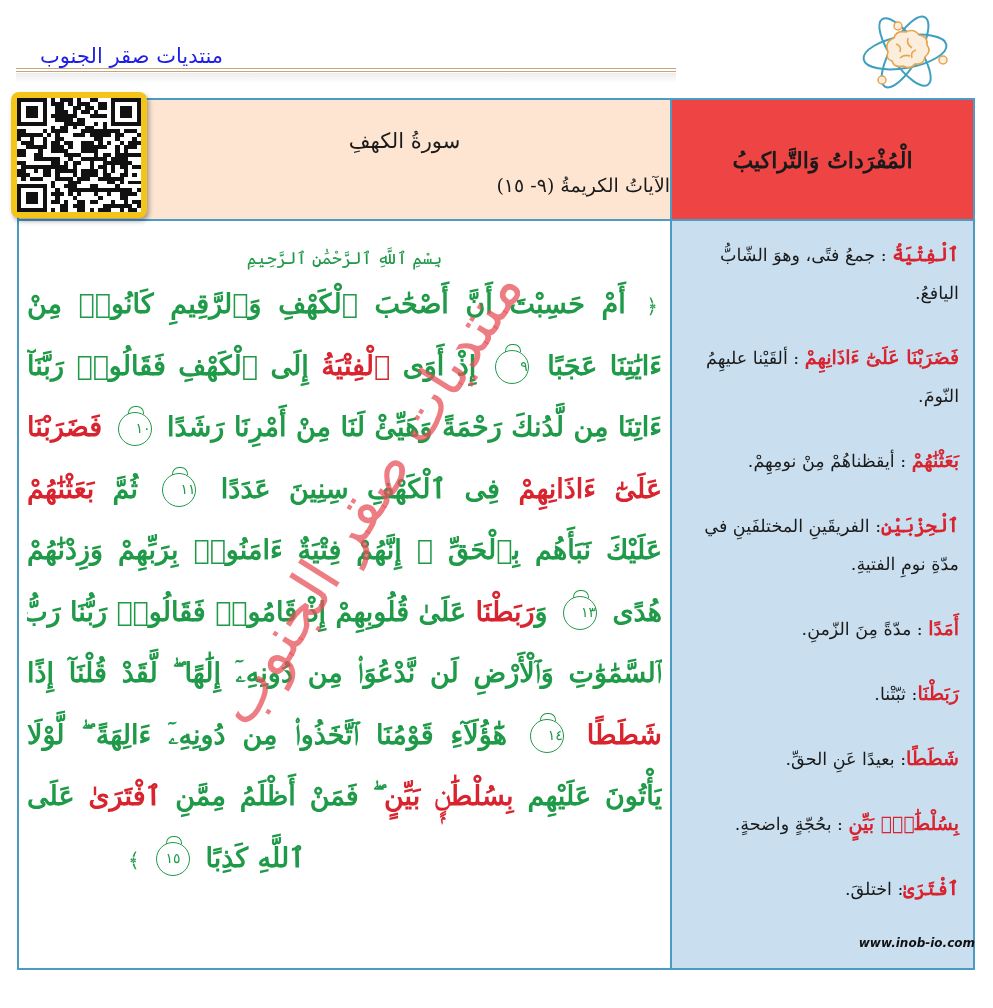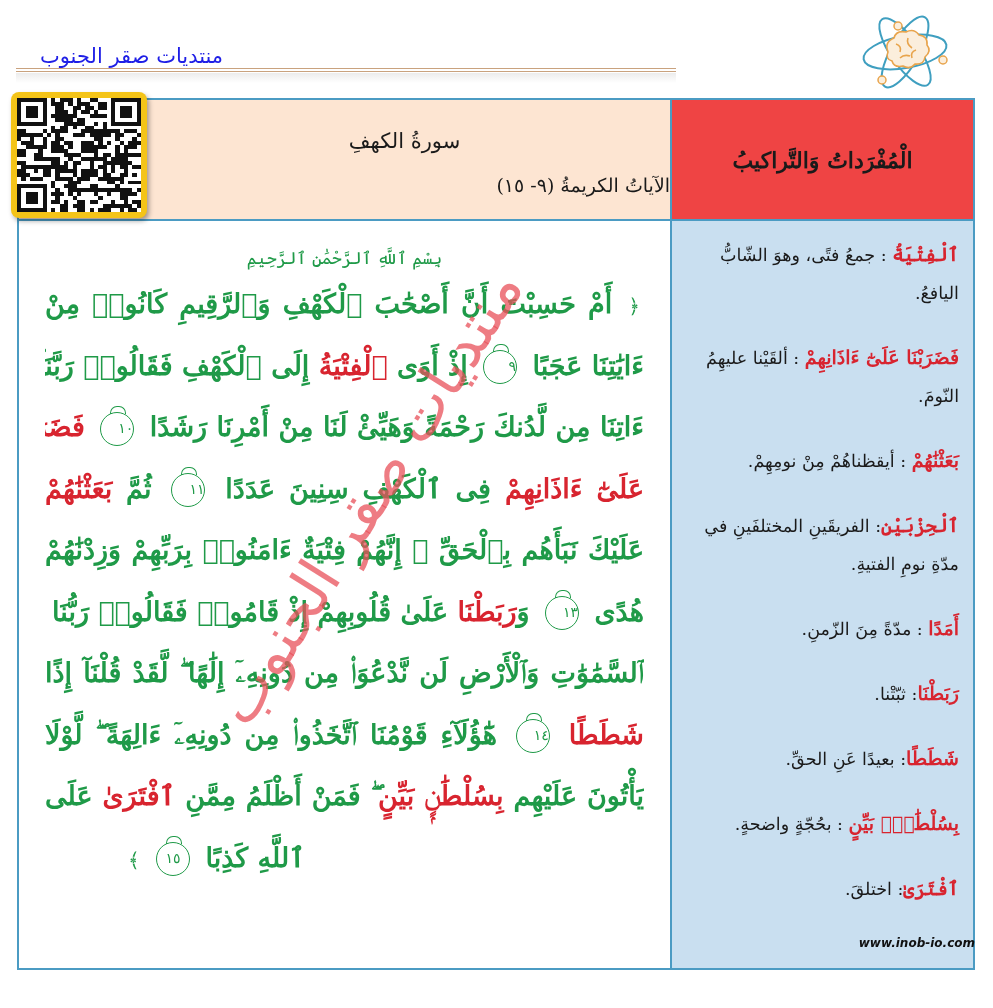--- a/index.html
+++ b/index.html
@@ -37,21 +37,21 @@
     .vocab-heading { font-family: "DejaVu Serif", serif; font-size: 22px; font-weight: bold; color: #1a1a1a;
       direction: rtl; }
 
     
     .qr { position: absolute; left: 11px; top: 92px; width: 136px; height: 126px;
       background: #f4c418; border-radius: 8px; padding: 6px; box-shadow: 2px 3px 5px rgba(0,0,0,0.35); }
     .qr-inner { width: 100%; height: 100%; background: #ffffff; position: relative; overflow: hidden; }
     .qr-inner svg { width: 100%; height: 100%; display: block; }
 
     
-    .verses { position: absolute; left: 0; top: 121px; width: 651px; height: 747px; padding: 0 26px; }
+    .verses { position: absolute; left: 0; top: 121px; width: 651px; height: 747px; padding: 0 8px; }
     .basmala { text-align: center; font-family: "DejaVu Serif", serif; font-size: 17px; color: #1f9a48;
       margin-top: 22px; direction: rtl; height: 30px; line-height: 30px; }
     .verse-line { direction: rtl; text-align: justify; text-align-last: justify;
       font-family: "DejaVu Serif", serif; font-size: 27px; color: #1f9a48; font-weight: bold;
       height: 61.5px; line-height: 61.5px; white-space: nowrap; overflow: hidden; }
     .verse-line.last { text-align-last: center; padding-right: 260px; }
     .verse-line:first-of-type { }
     .hl { color: #d8242f; }
     .ayah-num { display: inline-block; width: 34px; height: 34px; border: 1.5px solid #1f9a48; border-radius: 50%;
       font-size: 14px; line-height: 31px; text-align: center; color: #1f9a48; font-weight: normal;

